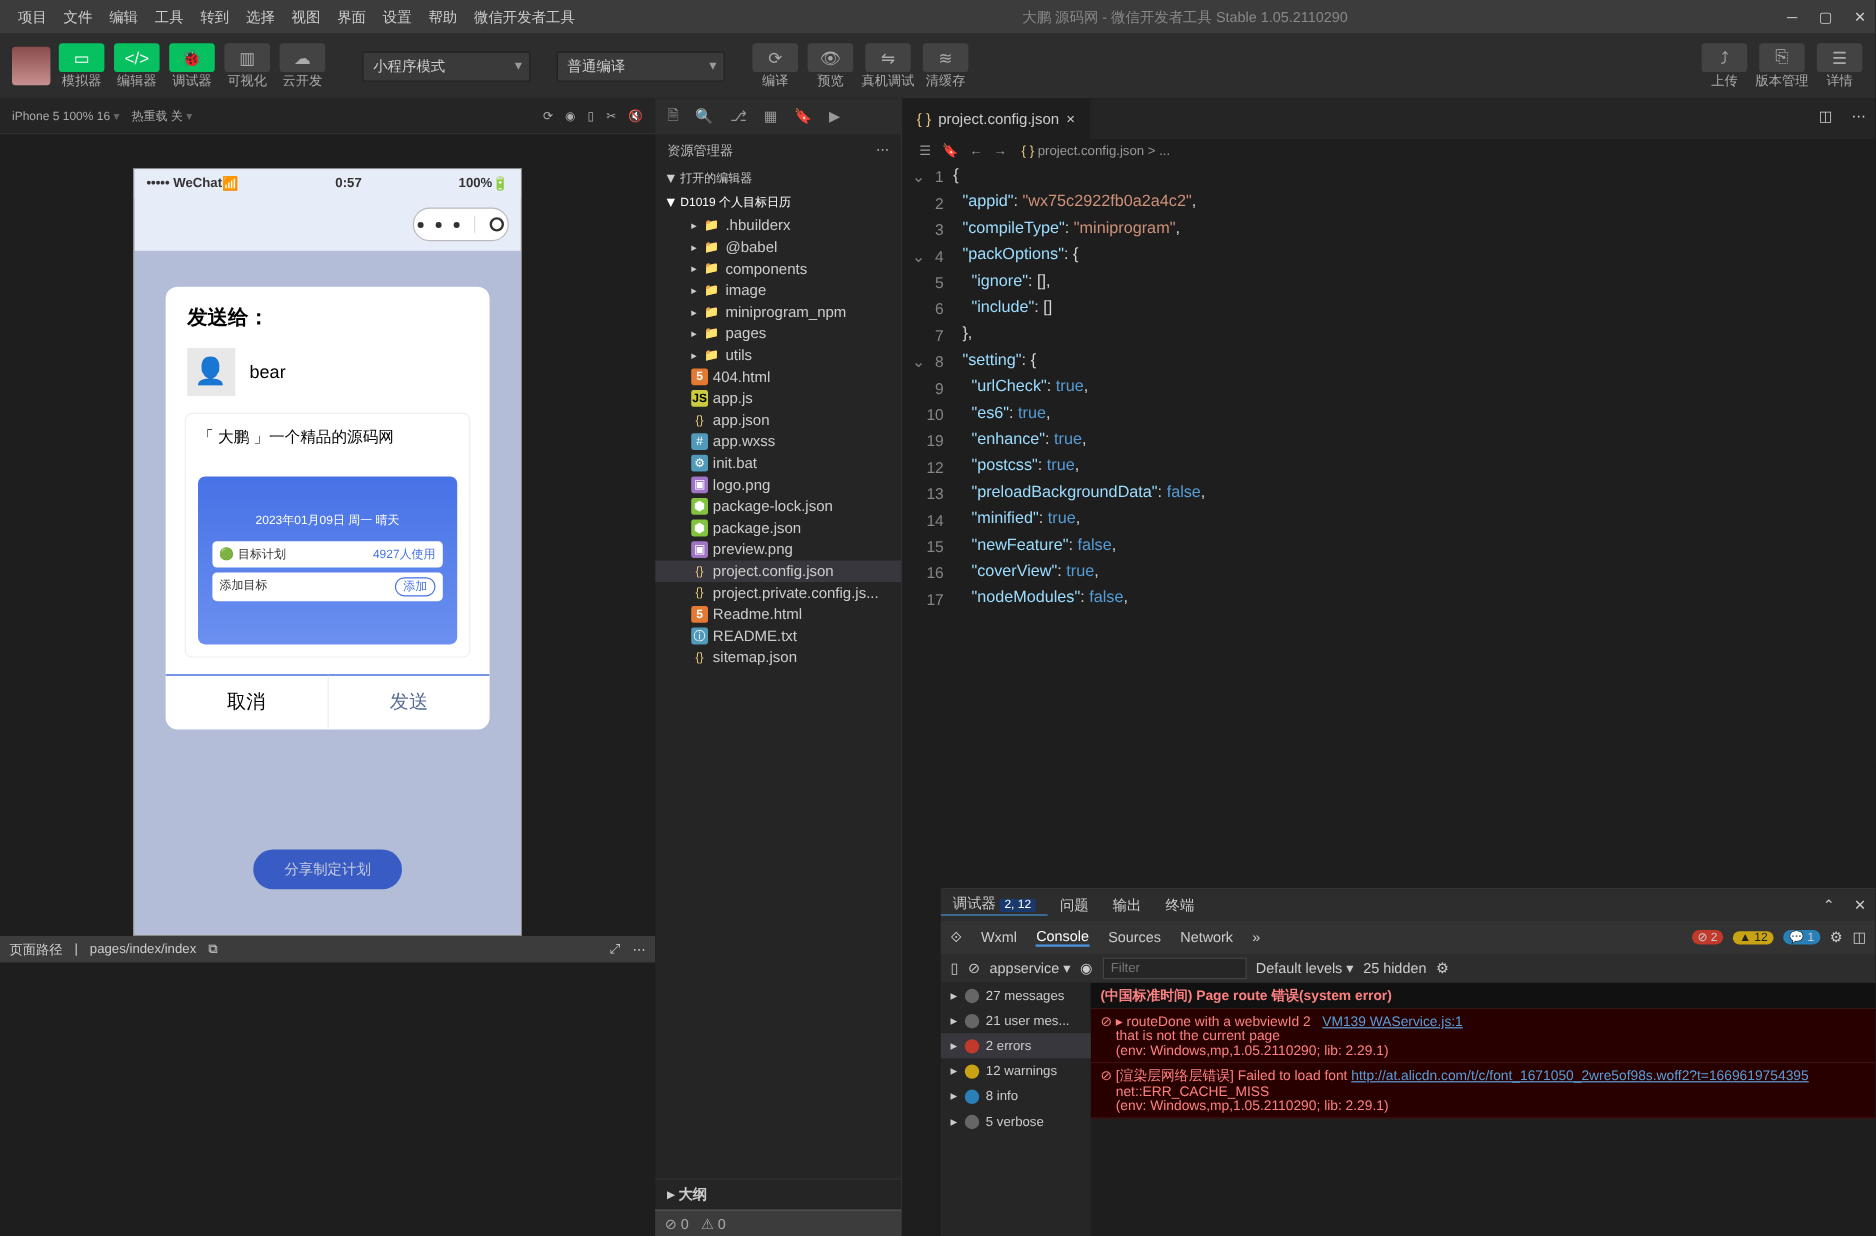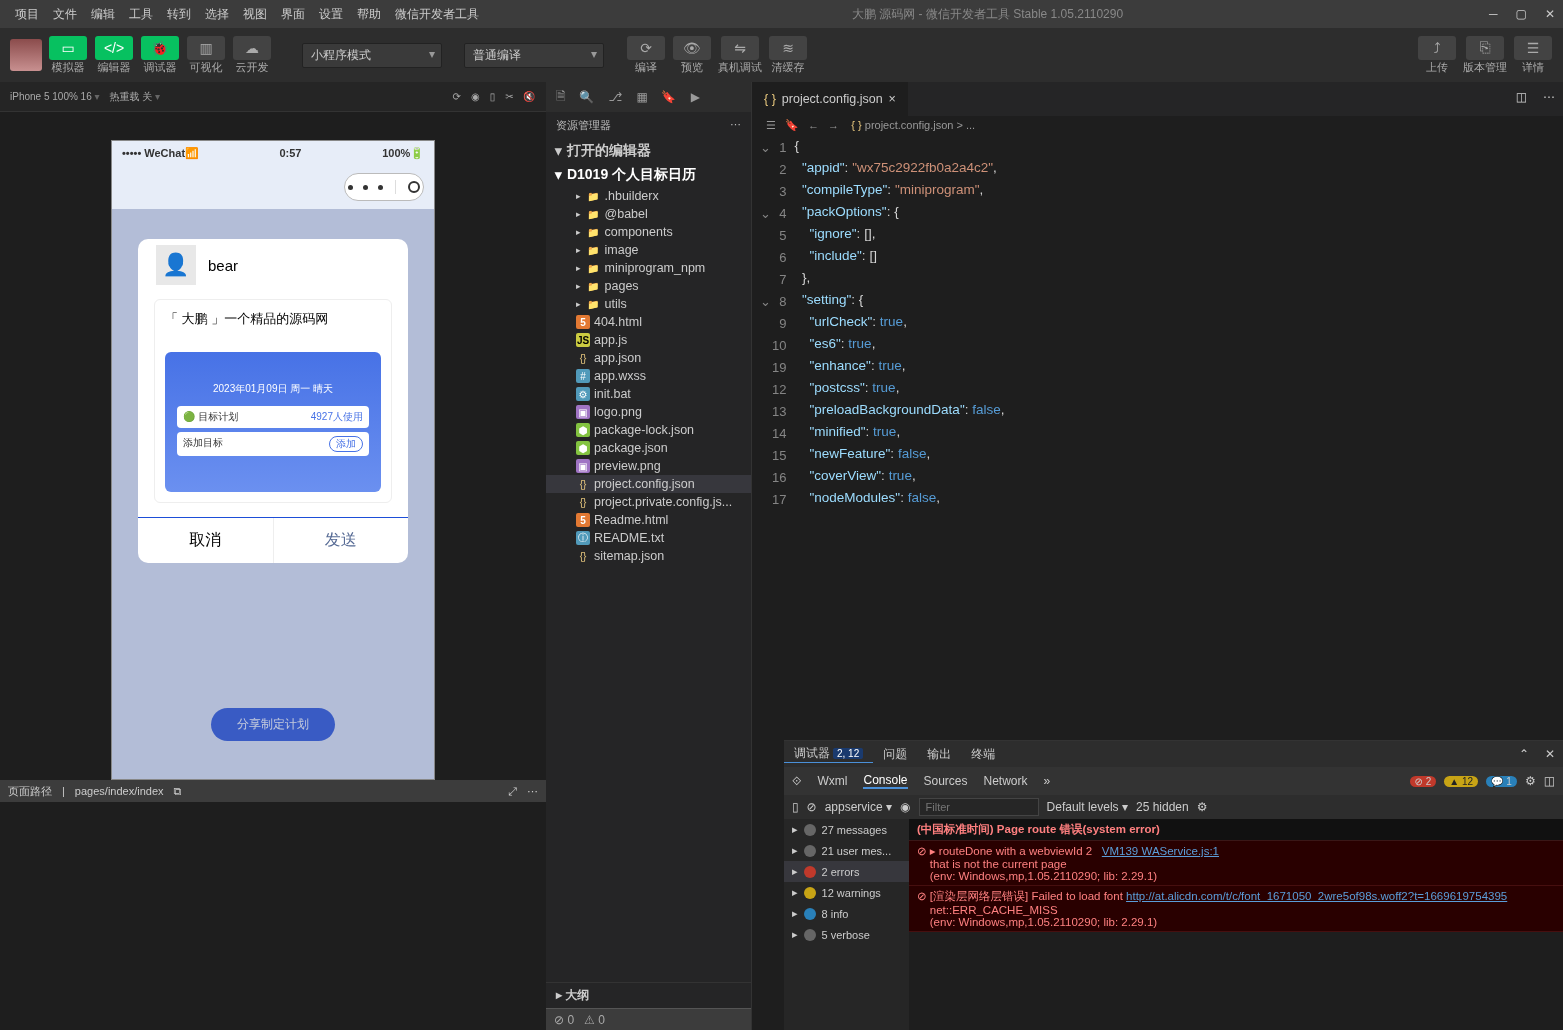--- a/index.html
+++ b/index.html
@@ -52,21 +52,21 @@
 .modal-btns{display:flex; border-top:1px solid #1d4ed8;}
 .modal-btns .mb{flex:1; text-align:center; padding:12px 0; font-size:16px;}
 .modal-btns .mb:first-child{border-right:1px solid #eee;}
 .modal-btns .send{color:#576b95; font-weight:500;}
 .phone-btn{position:absolute; bottom:38px; left:50%; transform:translateX(-50%); background:#3961dd; color:#fff; border-radius:18px; padding:8px 26px; font-size:12px;}
 
 
 .explorer { width:206px; background:#252526; border-right:1px solid #333; display:flex; flex-direction:column;}
 .exp-top{height:30px; background:#2d2d2d; display:flex; align-items:center; gap:14px; padding:0 10px; color:#999;}
 .exp-title{display:flex; justify-content:space-between; padding:6px 10px; color:#bbb; font-size:11px;}
-.exp-sec{padding:3px 10px; font-weight:700; font-size:14px;}
+.exp-sec{padding:3px 10px; font-weight:400; font-size:10px;}
 .exp-sec::before{content:"▶ "; font-size:9px; display:inline-block; transform:rotate(90deg); margin-right:4px;}
 .tree{flex:1; overflow:auto;}
 .tree .node{padding:2px 0 2px 30px; display:flex; align-items:center; gap:4px; font-size:12.5px;}
 .tree .node.sel{background:#37373d;}
 .tree .node.folder::before{content:"▸"; margin-right:2px; font-size:9px;}
 .ico{width:14px; height:14px; display:inline-flex; align-items:center; justify-content:center; font-size:10px; border-radius:2px;}
 .ico-folder{color:#c09553;}
 .ico-green{background:#83c340;color:#fff;font-weight:bold;}
 .ico-orange{background:#e37933;color:#fff;font-weight:bold;}
 .ico-yellow{background:#cbcb41;color:#000;font-weight:bold;}
@@ -238,20 +238,21 @@
               <span class="cap-dot"></span>
                 <span class="cap-dot"></span>
                 <span class="cap-dot"></span>
               <span style="border-left:1px solid #ddd;height:14px;margin:0 2px;"></span>
               <span style="width:12px;height:12px;border:2px solid #333;border-radius:50%;"></span>
             </div>
           </div>
           <div class="phone-btn">分享制定计划</div>
           <div class="modal-bg">
             <div class="modal">
+              <div class="modal-h">发送给：</div>
               <div class="modal-user">
                 <div class="av">👤</div>
                 <div style="font-size:15px; font-weight:500;">bear</div>
               </div>
               <div class="share-card">
                 <div class="t">「 大鹏 」一个精品的源码网</div>
                 <div class="share-img">
                   <div class="date">2023年01月09日 周一 晴天</div>
                   <div class="row">
                       <span>🟢 <span>目标计划</span></span>

